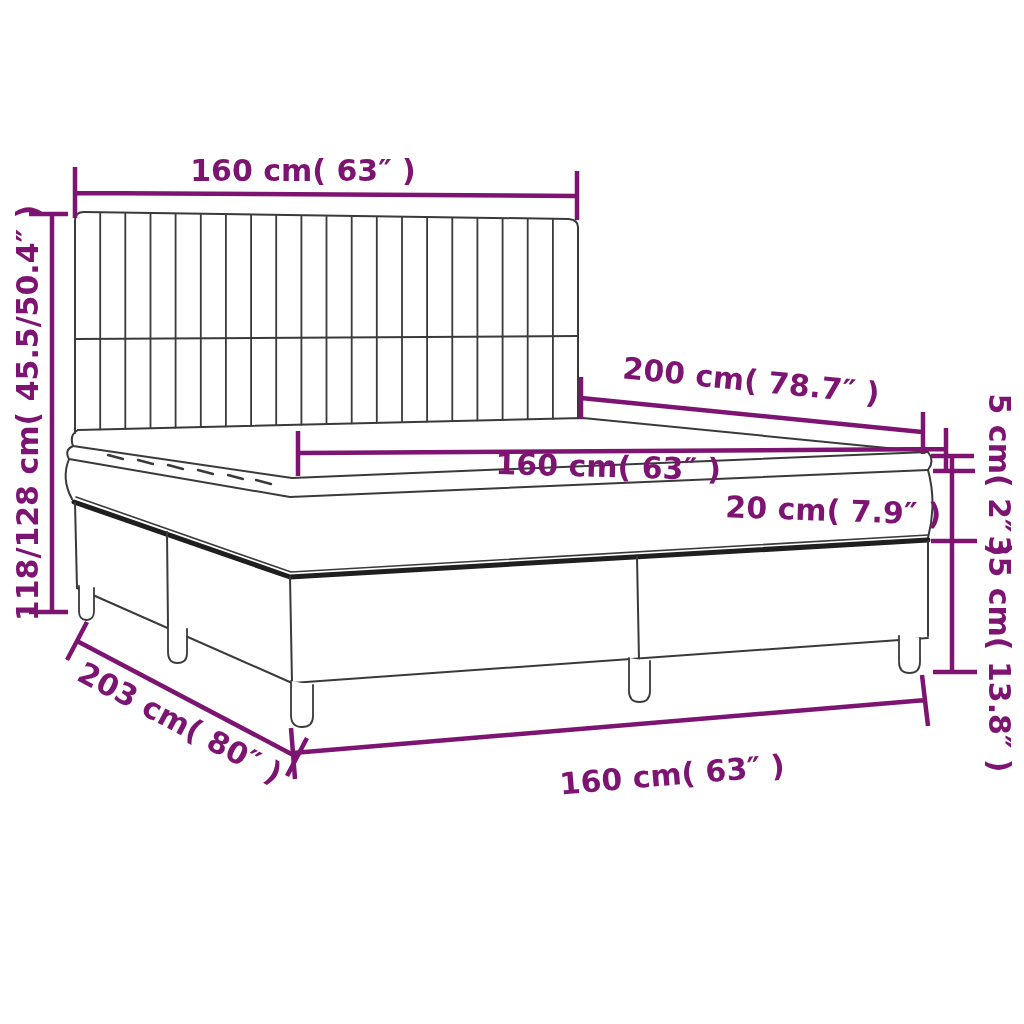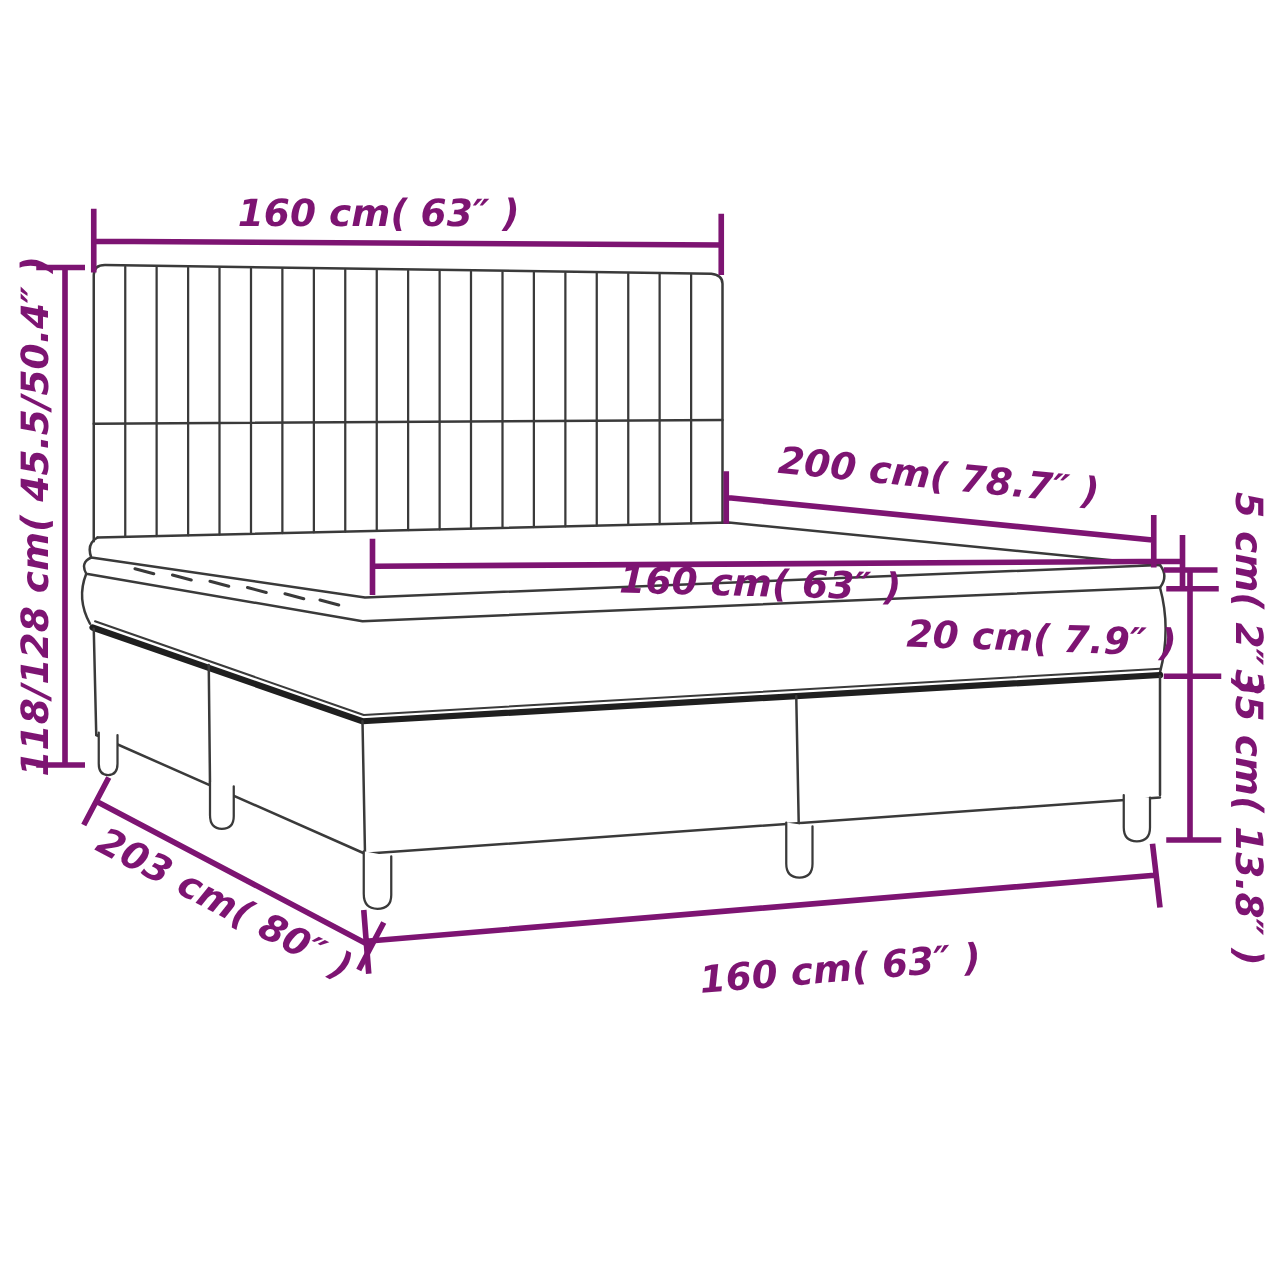--- a/index.html
+++ b/index.html
@@ -1,16 +1,16 @@
 <!DOCTYPE html>
 <html><head>
 <meta charset="utf-8">
 <style>
   html,body{margin:0;padding:0;background:#fff;}
-  .stage{width:1024px;height:1024px;background:#fff;position:relative;overflow:hidden;font-style:italic;}
+  .stage{width:1024px;height:1024px;background:#fff;position:relative;overflow:hidden;}
   svg{display:block;}
   .dimlabel{
     font-family:"DejaVu Sans","Liberation Sans",sans-serif;
     font-weight:bold;
     font-size:30px;
   }
 </style>
 </head>
 <body>
 

